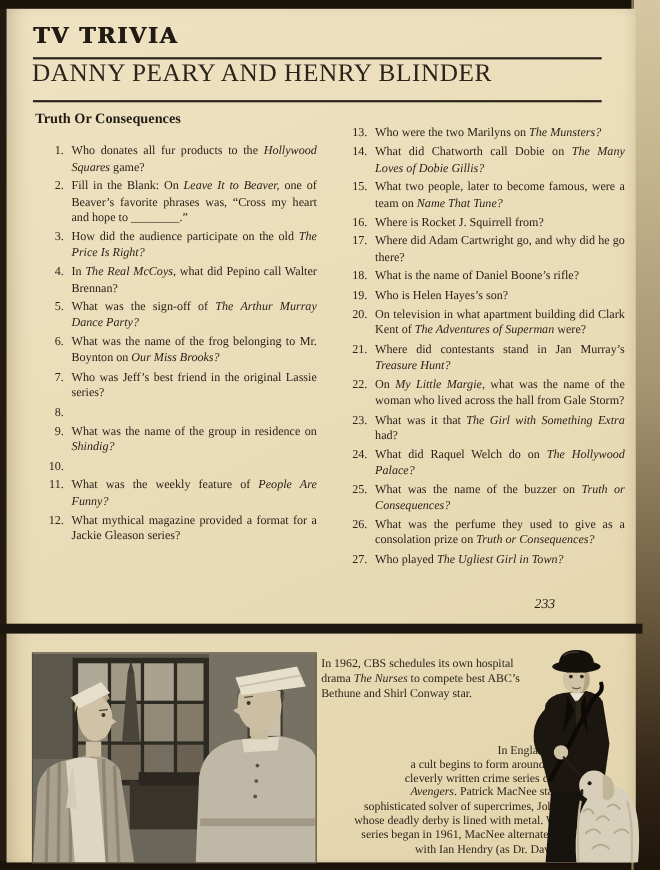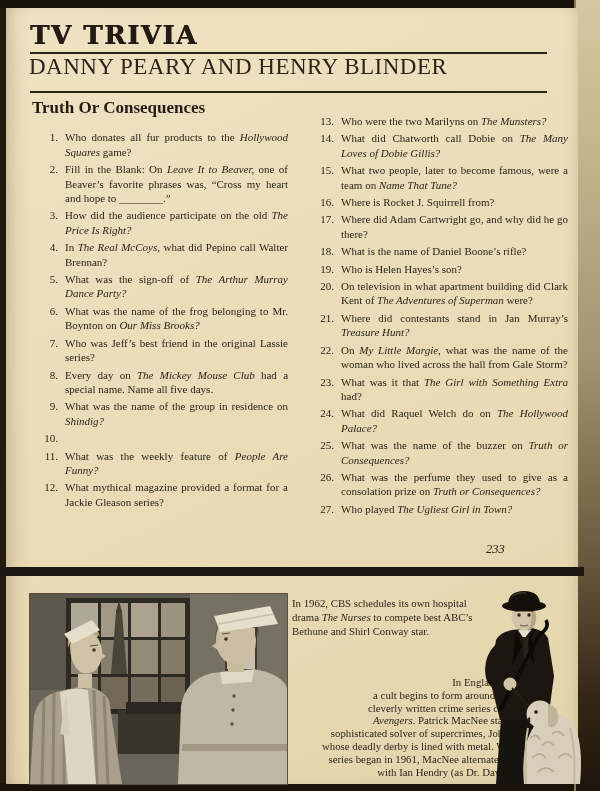--- a/index.html
+++ b/index.html
@@ -17,35 +17,35 @@
   .edge-bottom{position:absolute;left:0;bottom:0;width:600px;height:8px;background:#1b130a;}
   .page{
     position:absolute;left:6px;top:8px;width:572px;height:776px;
     background:linear-gradient(155deg,#efe2c2 0%,#ead horizontal 0%,#e9dbb6 55%,#e3d4ac 100%);
     background:linear-gradient(155deg,#efe2c2 0%,#e9dbb6 55%,#e3d4ac 100%);
     box-shadow:inset 16px 0 22px -16px rgba(70,45,10,0.35), inset -8px 0 14px -8px rgba(70,45,10,0.18);
     color:#262018;
   }
   h1.title{
     position:absolute;left:24px;top:12px;margin:0;
-    font-family:"DejaVu Serif", serif;font-weight:800;font-size:26px;letter-spacing:1.5px;
+    font-family:"DejaVu Serif", serif;font-weight:800;font-size:20px;letter-spacing:1.5px;
     color:#211b13;text-shadow:0.6px 0 0 #211b13;
   }
   .rule{position:absolute;left:24px;width:517px;background:#2a2419;height:2px;}
   .rule1{top:44px;}
   .rule2{top:83px;height:2px;}
   h2.byline{
     position:absolute;left:23px;top:46px;margin:0;white-space:nowrap;
     font-family:"Liberation Serif", serif;font-weight:400;font-size:23px;
     letter-spacing:0.5px;color:#2b241b;
   }
   .col{position:absolute;font-size:11px;line-height:14.4px;color:#2a231a;}
   .col-left{left:26px;top:93px;width:256px;}
   .col-right{left:302px;top:106px;width:260px;}
-  h3.section{margin:0 0 15px 0;font-size:17px;font-weight:bold;color:#221c14;}
+  h3.section{margin:0 0 15px 0;font-size:13px;font-weight:bold;color:#221c14;}
   .q{display:flex;margin-bottom:3px;}
   .qnum{flex:none;width:26px;text-align:right;padding-right:7px;}
   .qtext{flex:1;text-align:justify;}
   .qtext em, .cap em{font-style:italic;}
   .pagenum{
     position:absolute;left:480px;top:534px;width:62px;text-align:left;
     font-style:italic;font-size:12.5px;color:#2a231a;
   }
   .bar{position:absolute;left:-6px;top:559px;width:584px;height:9px;background:#1c1610;}
   .photo-nurses{
@@ -98,21 +98,20 @@
         <div class="q">
           <span class="qnum">6.</span>
           <div class="qtext"><span>What was the name of the frog belonging to Mr. Boynton on </span><em>Our Miss Brooks?</em></div>
         </div>
         <div class="q">
           <span class="qnum">7.</span>
           <div class="qtext"><span>Who was Jeff’s best friend in the original Lassie series?</span></div>
         </div>
         <div class="q">
           <span class="qnum">8.</span>
-          <div class="qtext"><span>Every day on </span><em>The Mickey Mouse Club</em><span> had a special name. Name all five days.</span></div>
         </div>
         <div class="q">
           <span class="qnum">9.</span>
           <div class="qtext"><span>What was the name of the group in residence on </span><em>Shindig?</em></div>
         </div>
         <div class="q">
           <span class="qnum">10.</span>
         </div>
         <div class="q">
           <span class="qnum">11.</span>

